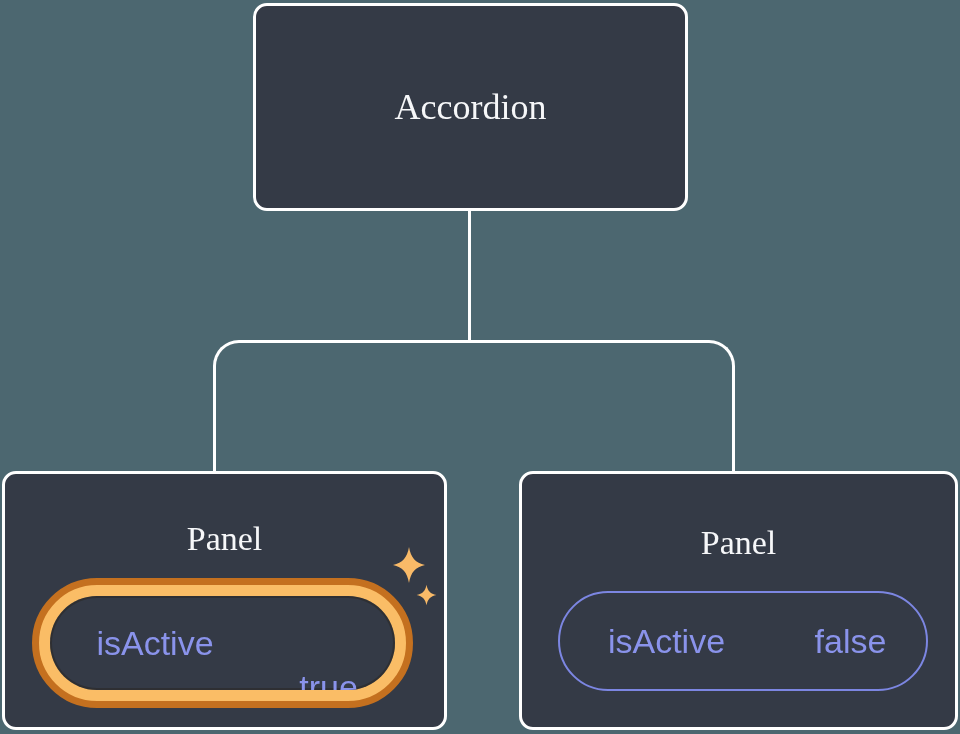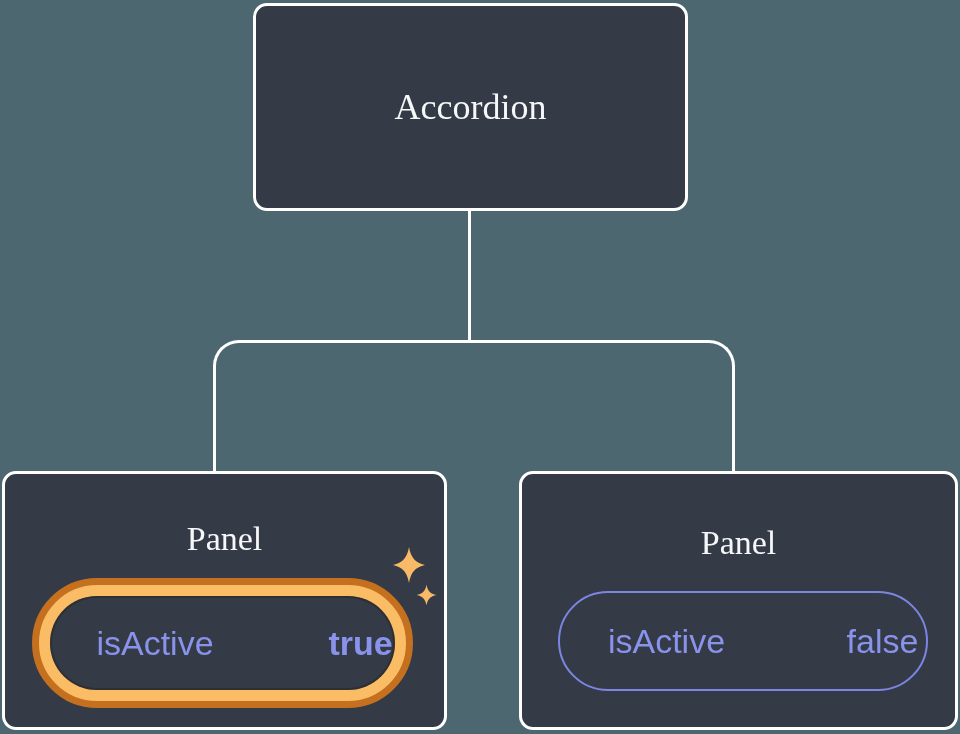--- a/index.html
+++ b/index.html
@@ -52,42 +52,41 @@
     background:var(--highlight-fill,#FABD66);
     border:7px solid var(--highlight-outer,#C4701F);
     border-radius:65px;
     padding:11px;
   }
   .pill{
     display:flex;align-items:flex-start;
     box-sizing:border-box;
     color:var(--prop-text,#8A93EB);
     font-size:34px;
-    gap:32px;
   }
   .pill-inner{
     width:100%;height:100%;
     background:var(--card,#343A46);
     border-radius:48px;
     box-shadow:inset 0 0 0 2px rgba(40,36,28,0.45);
     overflow:hidden;
   }
   .pill-inner .cell{line-height:94px;}
   .pill-outline{
     position:absolute;left:36px;top:117px;width:370px;height:100px;
     border:2px solid var(--pill-outline,#7C86E2);
     border-radius:50px;
     overflow:hidden;
   }
   .pill-outline .cell{line-height:96px;}
   .cell{text-align:center;}
   .cell.name-active{width:210px;}
   .cell.name-inactive{width:213px;}
   .cell.value{flex:1;}
-  .cell.bold{font-weight:700;}
+  .cell.bold{font-weight:400;margin-top:44px;}
   .divider{width:2px;}
   .divider.orange{background:var(--highlight-divider,#E6A44F);}
   .divider.purple{background:var(--pill-outline,#7C86E2);}
   
   .sparkle{position:absolute;color:var(--sparkle,#F9BA68);}
   .sparkle.large{left:387px;top:72px;width:34px;height:38px;}
   .sparkle.small{left:411px;top:110px;width:21px;height:22px;}
 </style>
 </head>
 <body>

